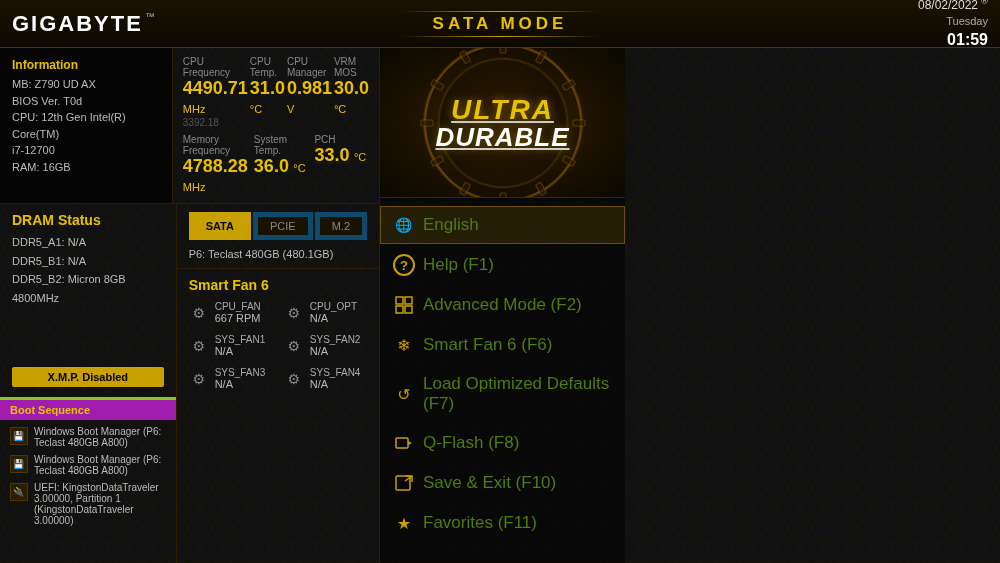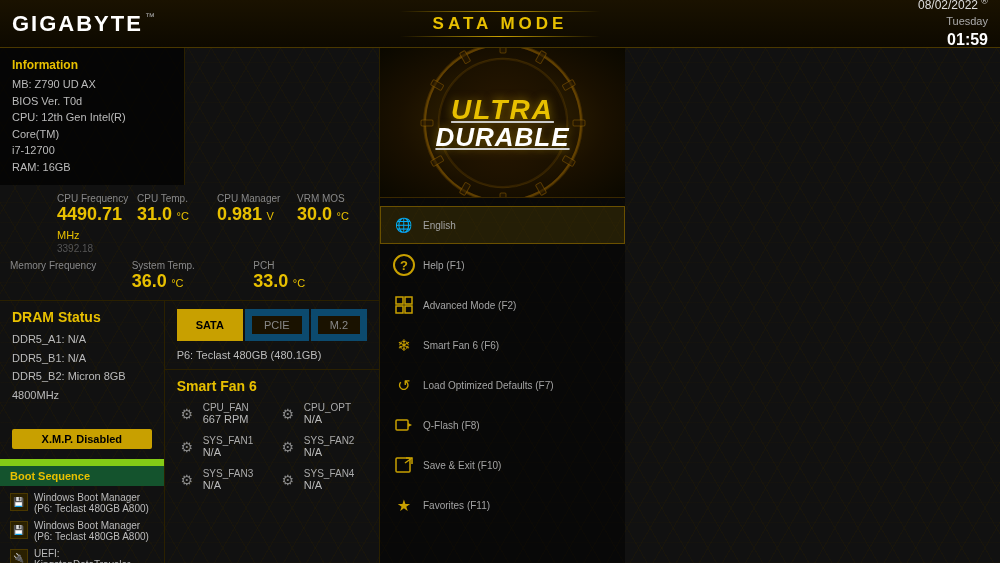--- a/index.html
+++ b/index.html
@@ -136,21 +136,21 @@
     .storage-tabs {
       display: flex;
       gap: 2px;
       margin-bottom: 8px;
     }
     .storage-tab {
       padding: 3px 12px;
       font-size: 11px;
       background: #1a1200;
       color: #888;
-      border: 7px solid #0c4a6e;
+      border: 5px solid #0c4a6e;
       cursor: pointer;
     }
     .storage-tab.active {
       background: #c8a000;
       color: #000;
       font-weight: bold;
       border-color: #c8a000;
     }
     .storage-entry {
       font-size: 11px;
@@ -294,22 +294,22 @@
       width: 22px;
       height: 22px;
       display: flex;
       align-items: center;
       justify-content: center;
       color: #c8a000;
       font-size: 14px;
       flex-shrink: 0;
     }
     .menu-label {
-      font-size: 10px;
-      color: #a3a3a3;
+      font-size: 17px;
+      color: #4d7c0f;
     }
 
     
     .sections-row {
       display: flex;
       flex: 1;
       overflow: hidden;
     }
     .left-sections {
       width: 380px;
@@ -356,34 +356,34 @@
       </div>
       <div style="font-size:11px;color:#aaa;">Tuesday</div>
       <div class="time-display">01:59</div>
     </div>
   </div>
 
   <div class="sections-row">
 
     <div class="left-sections">
 
-      <div style="display:flex;border-bottom:1px solid #2a2000;flex-direction:column;">
+      <div style="display:flex;border-bottom:1px solid #2a2000;">
 
         <div class="info-panel" style="width:185px;border-right:1px solid #2a2000;border-bottom:none;">
           <div class="info-title">Information</div>
           <div class="info-row">MB: Z790 UD AX</div>
           <div class="info-row">BIOS Ver. T0d</div>
           <div class="info-row">CPU: 12th Gen Intel(R) Core(TM)</div>
           <div class="info-row">i7-12700</div>
           <div class="info-row">RAM: 16GB</div>
         </div>
 
         <div style="flex:1;padding:8px 10px;">
 
-          <div style="display:grid;grid-template-columns:1fr 1fr 1fr 1fr;gap:4px 8px;margin-bottom:6px;margin-left:47px;">
+          <div style="display:grid;grid-template-columns:1fr 1fr 1fr 1fr;gap:4px 2px;margin-bottom:6px;">
             <div>
               <div class="stat-lbl">CPU Frequency</div>
               <div>
                 <span class="stat-val">4490.71</span>
                 <span class="stat-unit-sm">MHz</span>
               </div>
               <div class="stat-subsm">3392.18</div>
             </div>
             <div>
               <div class="stat-lbl">CPU Temp.</div>
@@ -404,20 +404,24 @@
               <div>
                 <span class="stat-val">30.0</span>
                 <span class="stat-unit-sm">°C</span>
               </div>
             </div>
           </div>
 
           <div style="display:grid;grid-template-columns:1fr 1fr 1fr;gap:2px 6px;">
             <div>
               <div class="stat-lbl">Memory Frequency</div>
+              <div>
+                <span class="stat-val">4788.28</span>
+                <span class="stat-unit-sm">MHz</span>
+              </div>
             </div>
             <div>
               <div class="stat-lbl">System Temp.</div>
               <div>
                 <span class="stat-val">36.0</span>
                 <span class="stat-unit-sm">°C</span>
               </div>
             </div>
             <div>
               <div class="stat-lbl">PCH</div>
@@ -434,21 +438,21 @@
         <div style="width:185px;border-right:1px solid #2a2000;display:flex;flex-direction:column;">
           <div style="padding:8px 12px;flex:1;">
             <div class="panel-title">DRAM Status</div>
             <div class="dram-row" style="font-size:11px;color:#bbb;line-height:1.7;">DDR5_A1: N/A</div>
             <div class="dram-row" style="font-size:11px;color:#bbb;line-height:1.7;">DDR5_B1: N/A</div>
             <div class="dram-row" style="font-size:11px;color:#bbb;line-height:1.7;">DDR5_B2: Micron 8GB 4800MHz</div>
           </div>
           <div style="padding:6px 12px 10px;">
             <div class="xmp-bar">X.M.P. Disabled</div>
           </div>
-          <div class="section-header" style="border-top:7px solid #84cc16;border-bottom:none;background:#14532d;">Boot Sequence</div>
+          <div class="section-header" style="border-top:3px solid #84cc16;border-bottom:none;background:#a21caf;">Boot Sequence</div>
           <div style="padding:6px 10px;flex:1;overflow:hidden;">
             <div class="boot-item">
               <div class="boot-icon">💾</div>
               <div style="font-size:10px;color:#bbb;">Windows Boot Manager (P6: Teclast 480GB A800)</div>
             </div>
             <div class="boot-item">
               <div class="boot-icon">💾</div>
               <div style="font-size:10px;color:#bbb;">Windows Boot Manager (P6: Teclast 480GB A800)</div>
             </div>
             <div class="boot-item">

